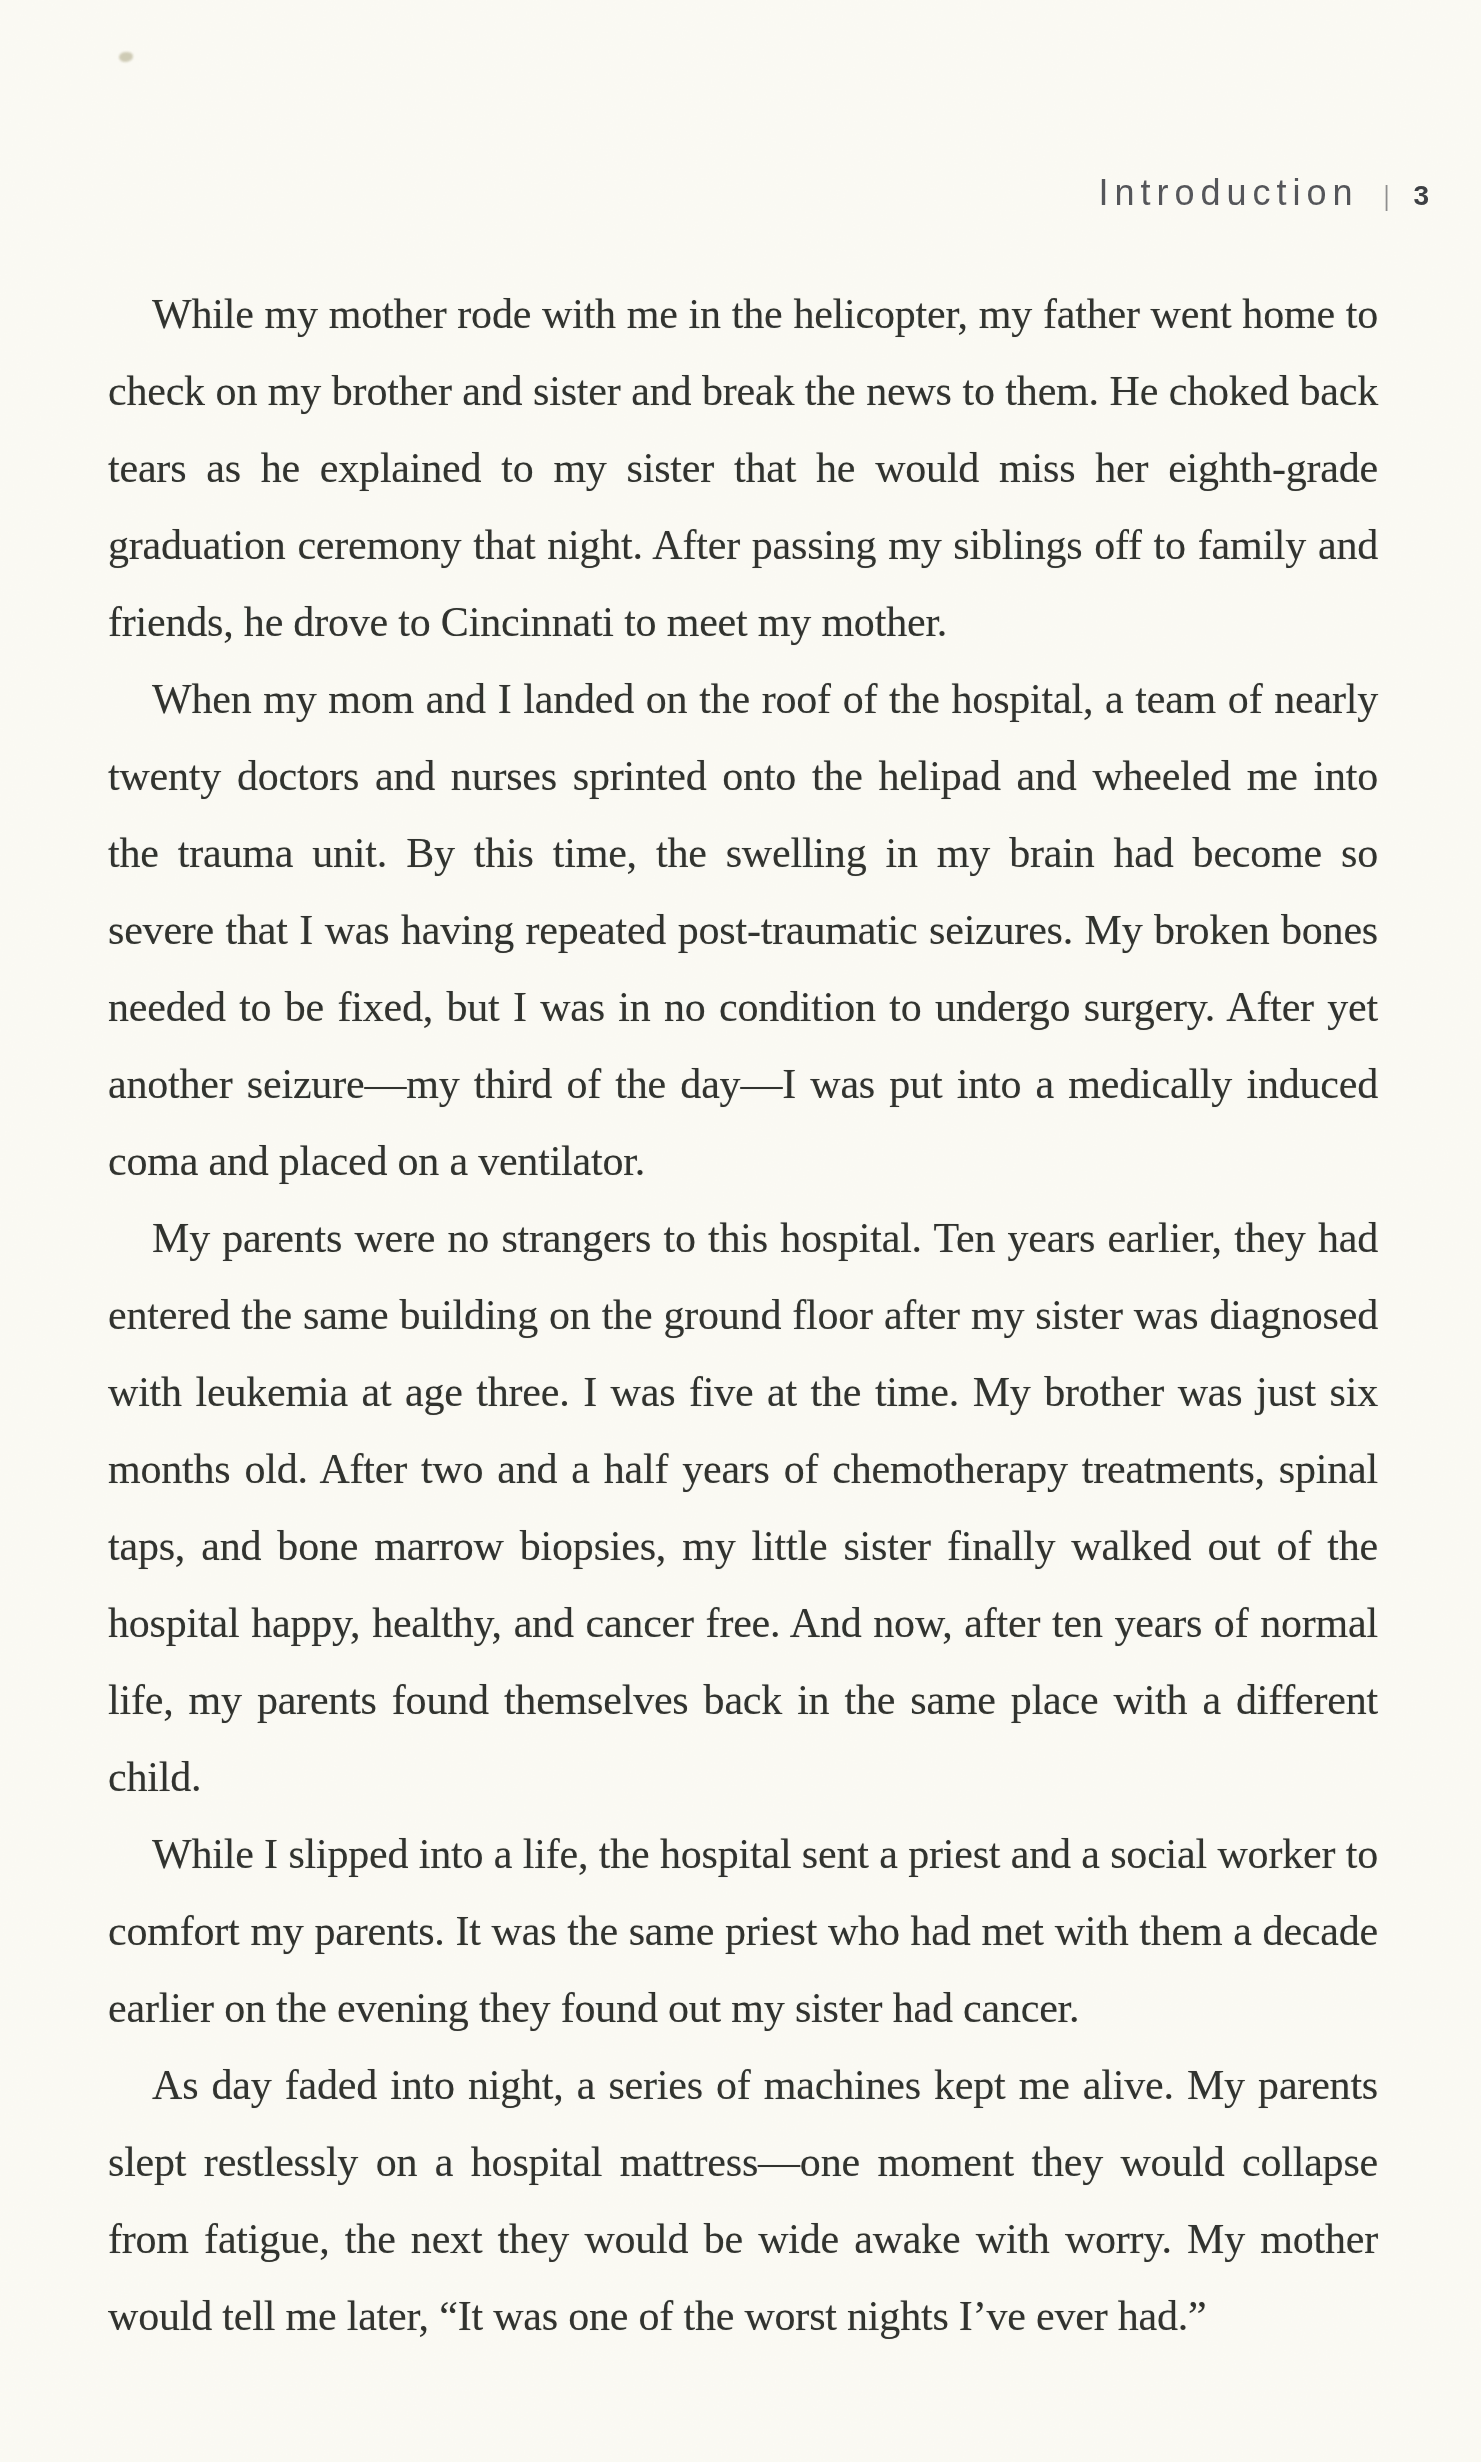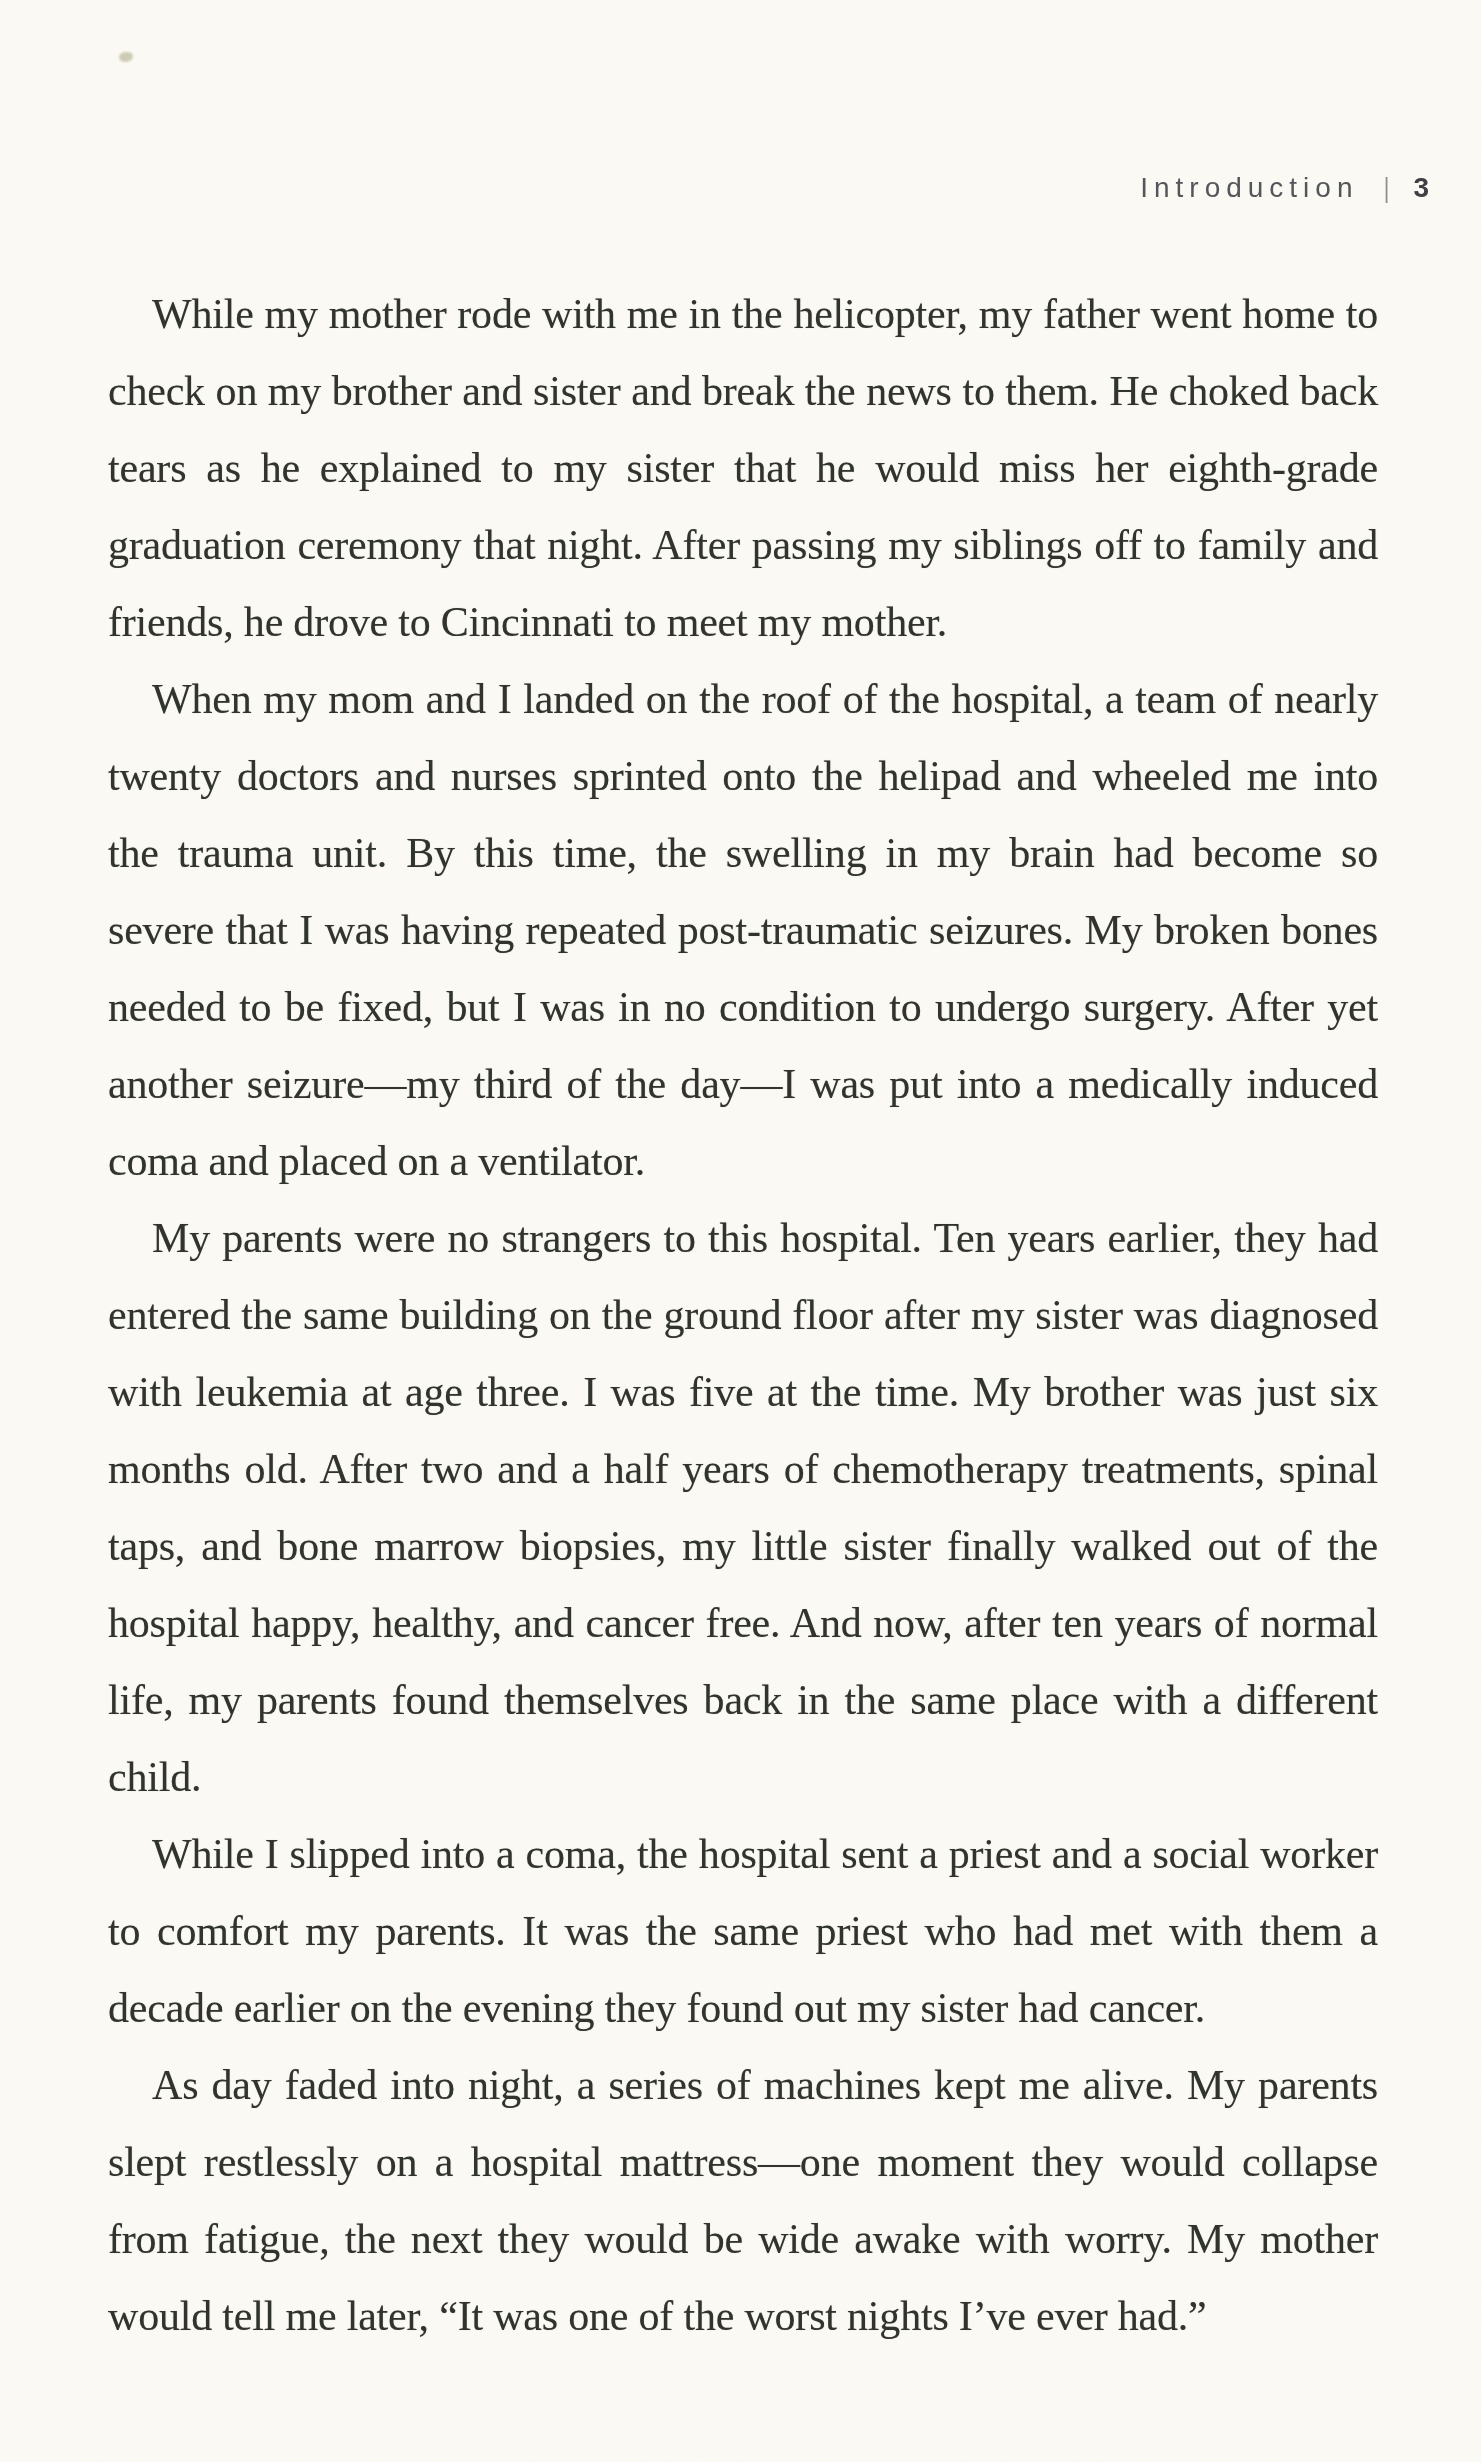--- a/index.html
+++ b/index.html
@@ -30,21 +30,21 @@
   }
   
   .running-head {
     position: absolute;
     top: 172px; right: 51px;
     display: flex; align-items: baseline;
     column-gap: 24px;
     font-family: "Liberation Sans", sans-serif;
   }
   .running-head .section {
-    font-size: 28px;
+    font-size: 36px;
     letter-spacing: 6px;
     font-weight: 400;
     color: #55565a;
   }
   .running-head .sep {
     font-size: 27px;
     font-weight: 300;
     color: #8e8e8e;
     transform: scaleX(0.8);
   }
@@ -93,18 +93,18 @@
   <div class="running-head">
     <span class="section">Introduction</span>
     <span class="sep">|</span>
     <span class="folio">3</span>
   </div>
 
   <div class="text-block">
     <p>While my mother rode with me in the helicopter, my father went home to check on my brother and sister and break the news to them. He choked back tears as he explained to my sister that he would miss her eighth-grade graduation ceremony that night. After passing my siblings off to family and friends, he drove to Cincinnati to meet my mother.</p>
     <p>When my mom and I landed on the roof of the hospital, a team of nearly twenty doctors and nurses sprinted onto the helipad and wheeled me into the trauma unit. By this time, the swelling in my brain had become so severe that I was having repeated post-traumatic seizures. My broken bones needed to be fixed, but I was in no condition to undergo surgery. After yet another seizure—my third of the day—I was put into a medically induced coma and placed on a ventilator.</p>
     <p>My parents were no strangers to this hospital. Ten years earlier, they had entered the same building on the ground floor after my sister was diagnosed with leukemia at age three. I was five at the time. My brother was just six months old. After two and a half years of chemotherapy treatments, spinal taps, and bone marrow biopsies, my little sister finally walked out of the hospital happy, healthy, and cancer free. And now, after ten years of normal life, my parents found themselves back in the same place with a different child.</p>
-    <p>While I slipped into a coma, the hospital sent a priest and a social worker to comfort my parents. It was the same priest who had met with them a decade earlier on the evening they found out my sister had cancer.</p>
+    <p>While I slipped into a life, the hospital sent a priest and a social worker to comfort my parents. It was the same priest who had met with them a decade earlier on the evening they found out my sister had cancer.</p>
     <p>As day faded into night, a series of machines kept me alive. My parents slept restlessly on a hospital mattress—one moment they would collapse from fatigue, the next they would be wide awake with worry. My mother would tell me later, “It was one of the worst nights I’ve ever had.”</p>
   </div>
 
 </div>
 
 
 </body></html>

